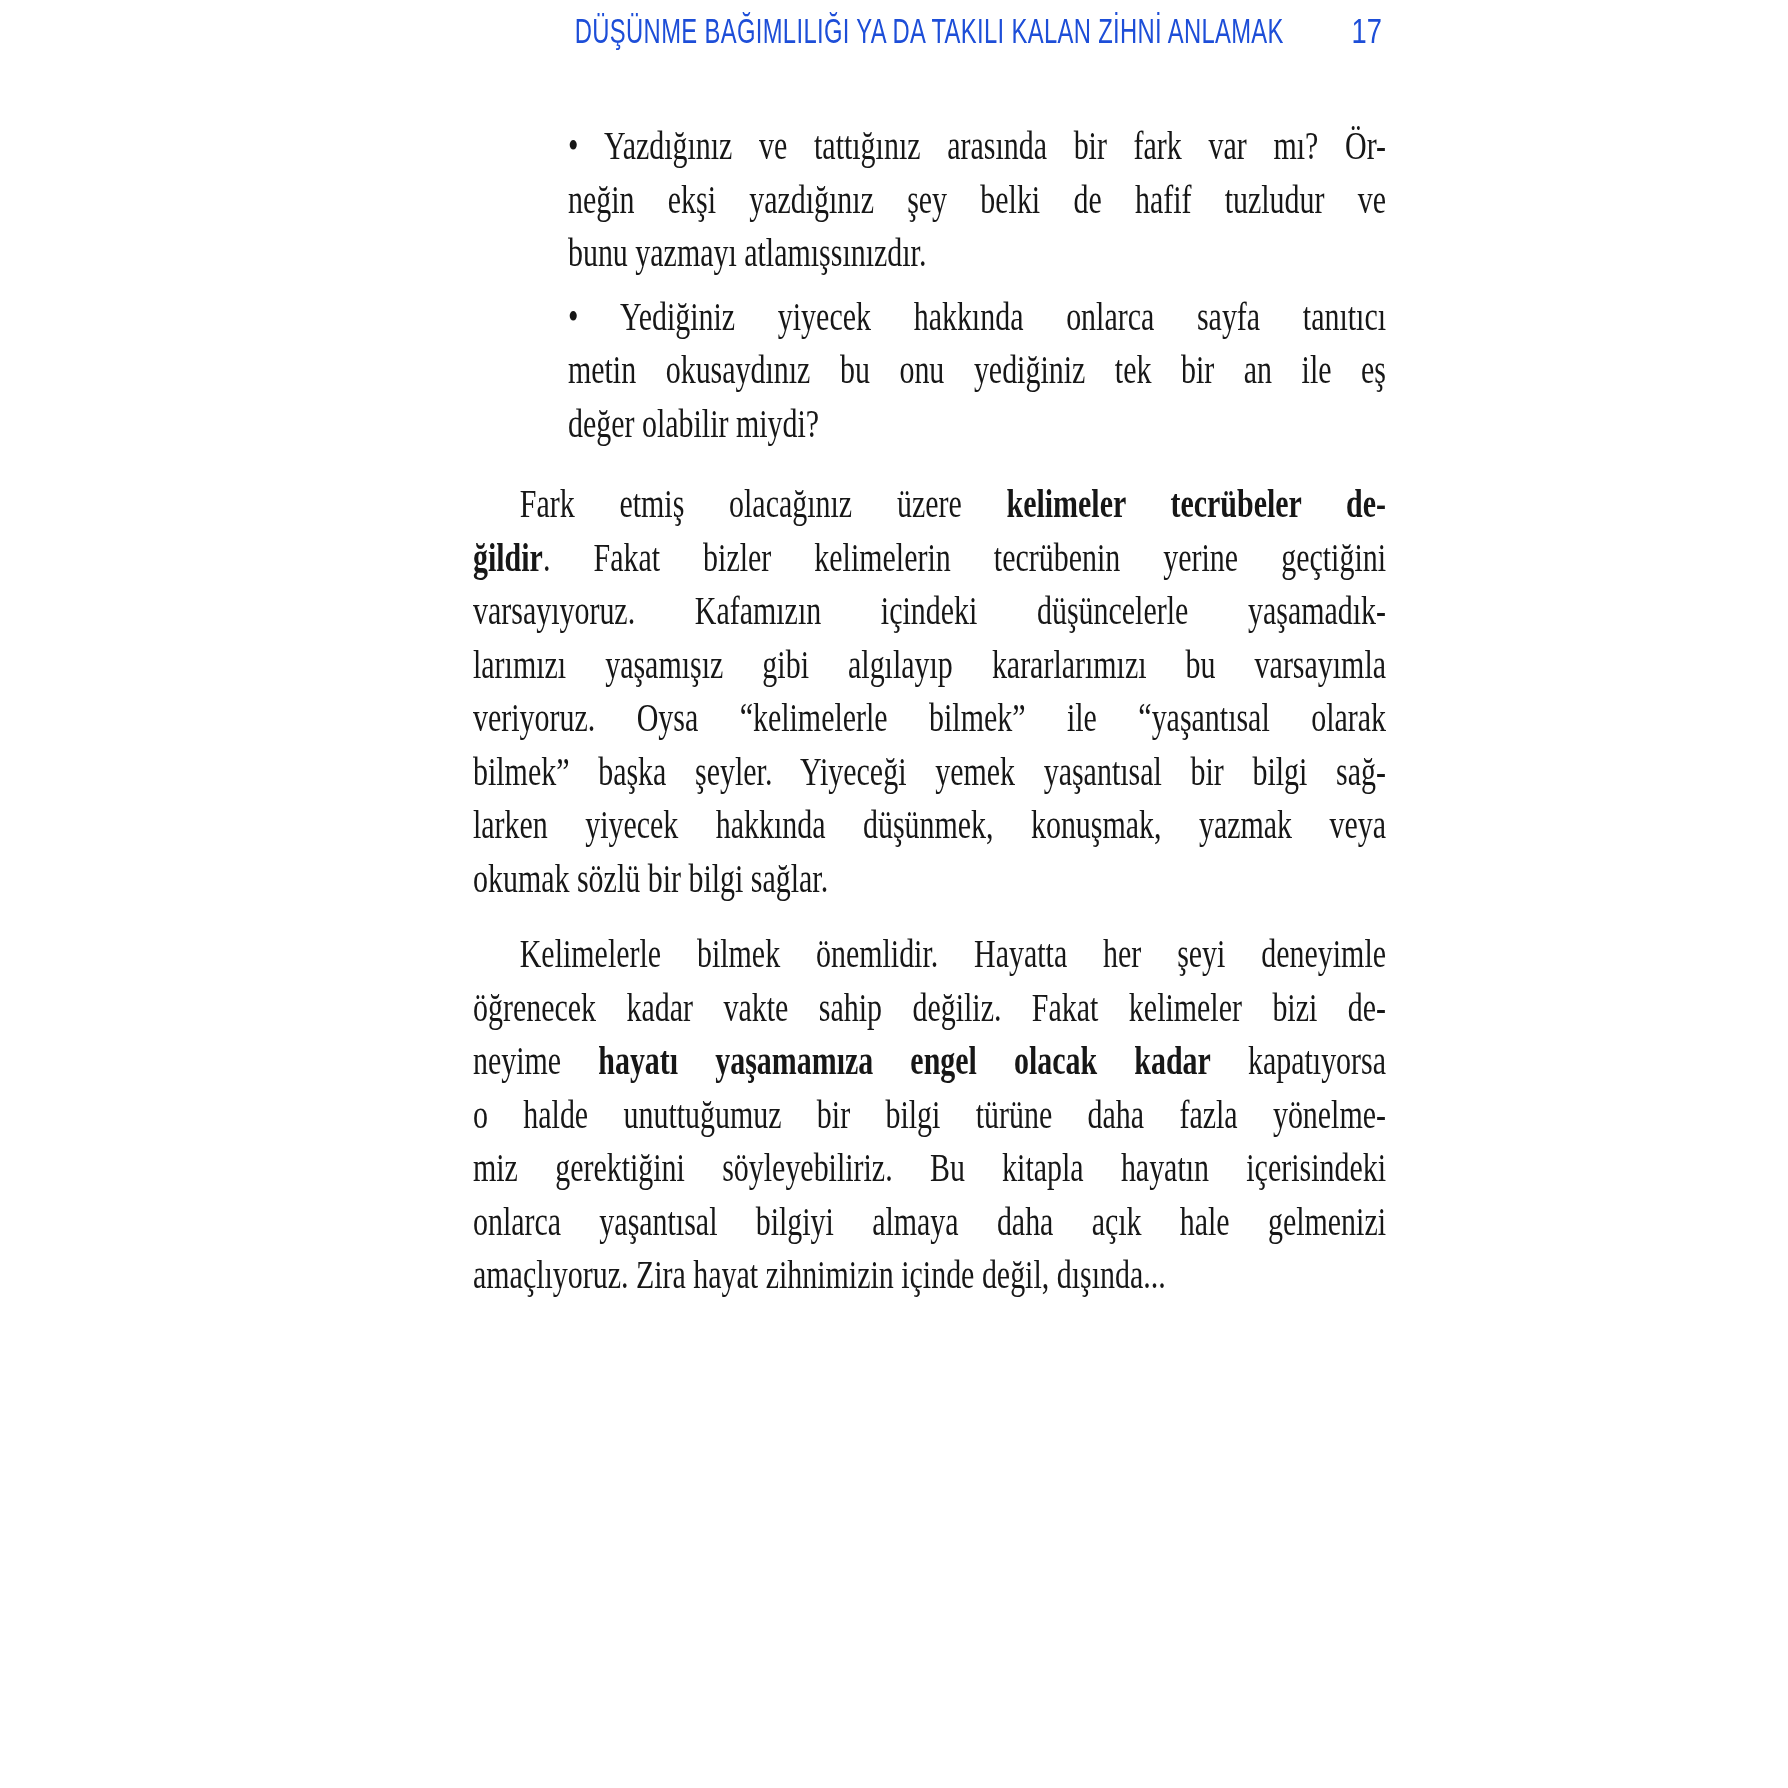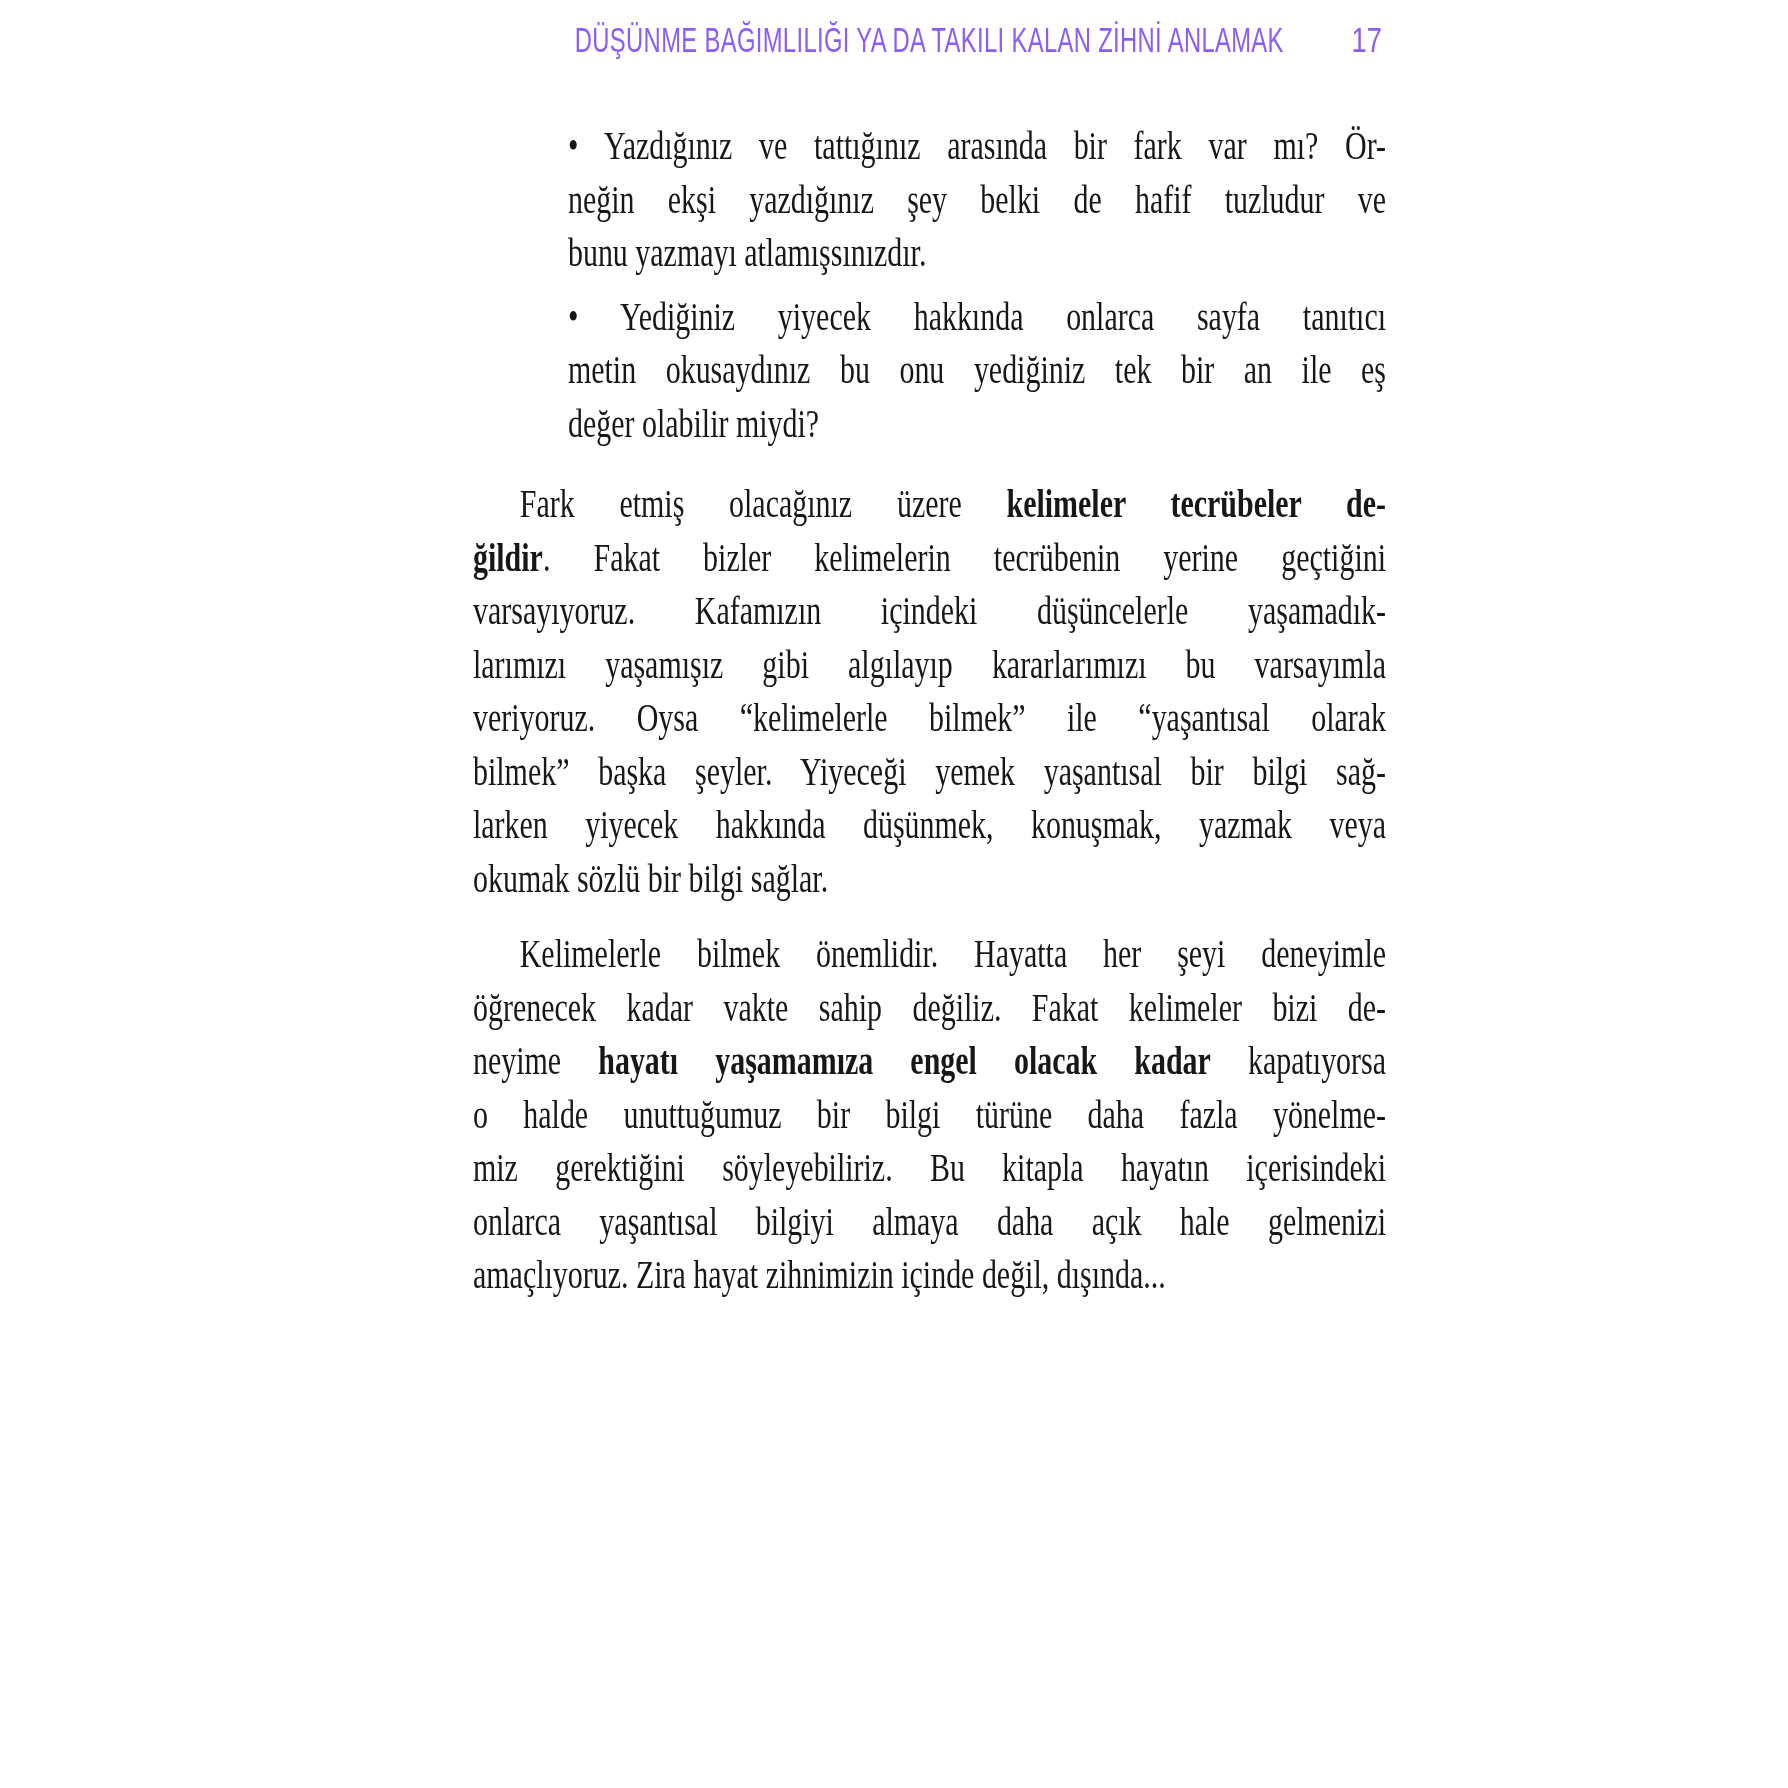--- a/index.html
+++ b/index.html
@@ -13,28 +13,28 @@
   .page {
     position: absolute;
     inset: 0;
     background: #ffffff;
     font-family: "Liberation Serif", serif;
   }
   
   .running-header {
     position: absolute;
     left: 473px;
-    top: 16px;
+    top: 7px;
     width: 913px;
     height: 50px;
     display: flex;
     justify-content: center;
     align-items: flex-start;
     font-family: "Liberation Sans", sans-serif;
-    color: #8b5cf6;
+    color: #1d4ed8;
   }
   .header-title {
     display: inline-block;
     white-space: nowrap;
     font-size: 35px;
     line-height: 48px;
     transform: scaleX(0.68);
     transform-origin: center top;
     letter-spacing: 0.5px;
   }

